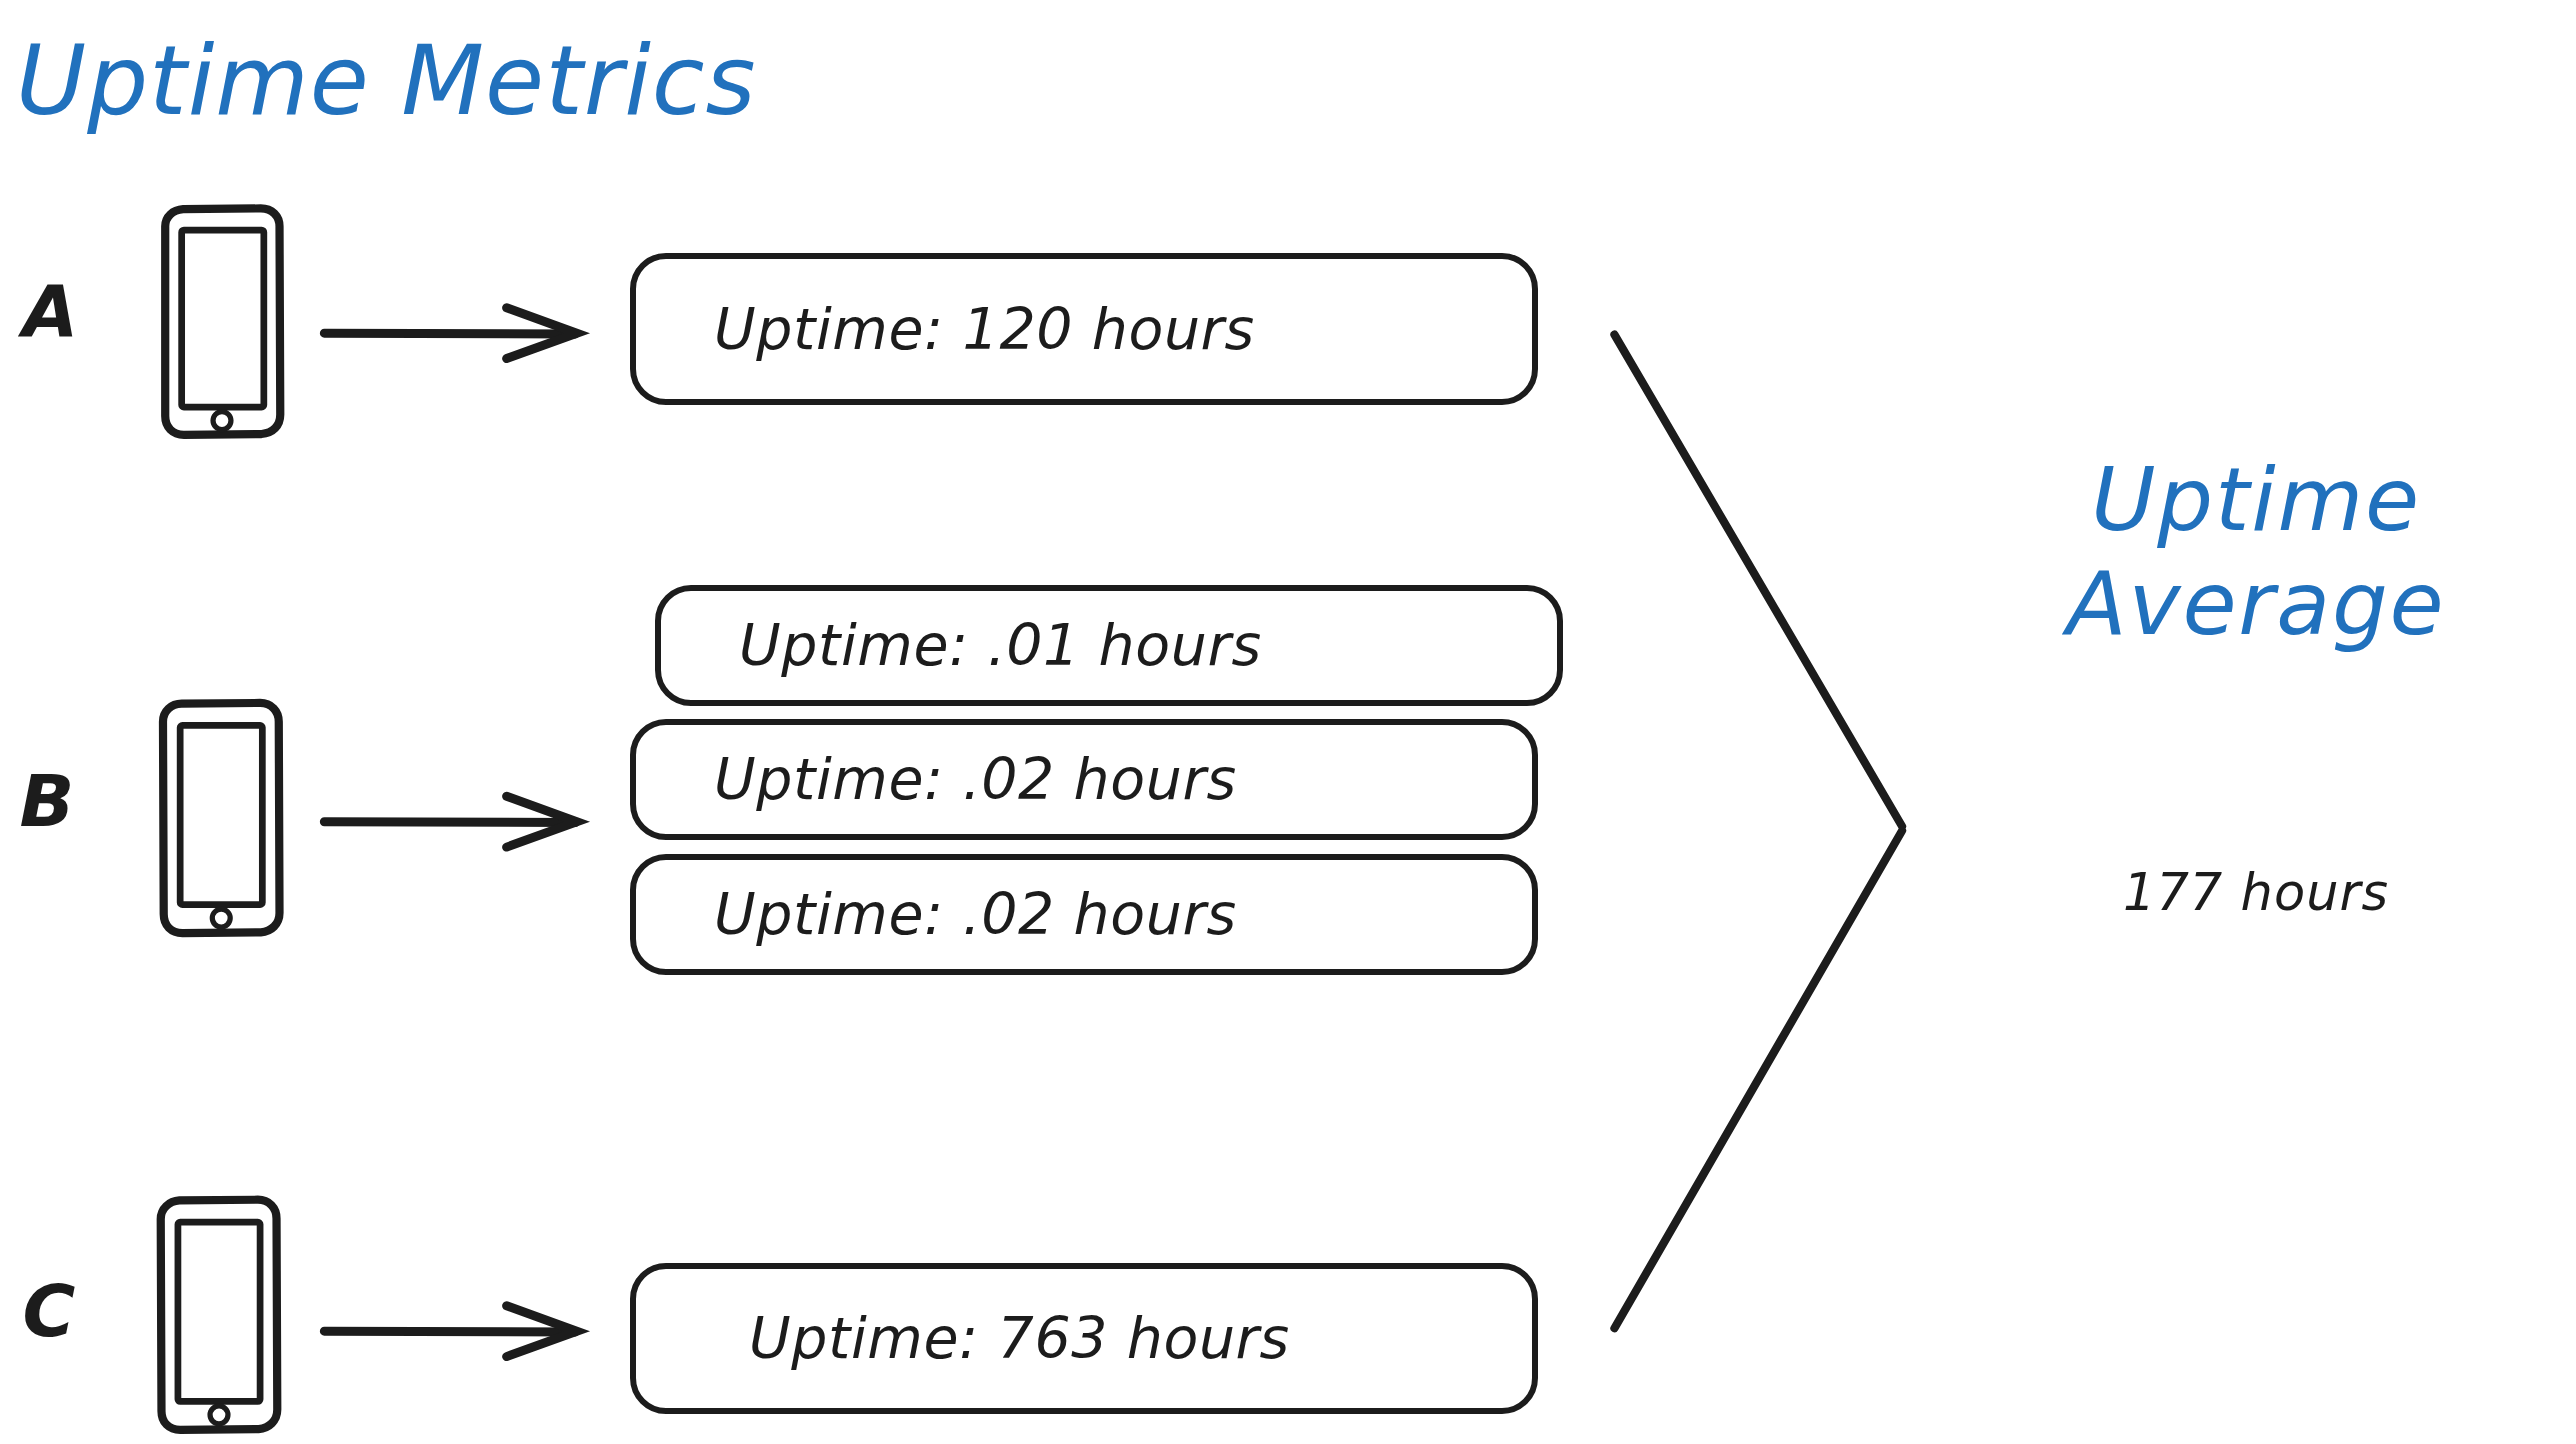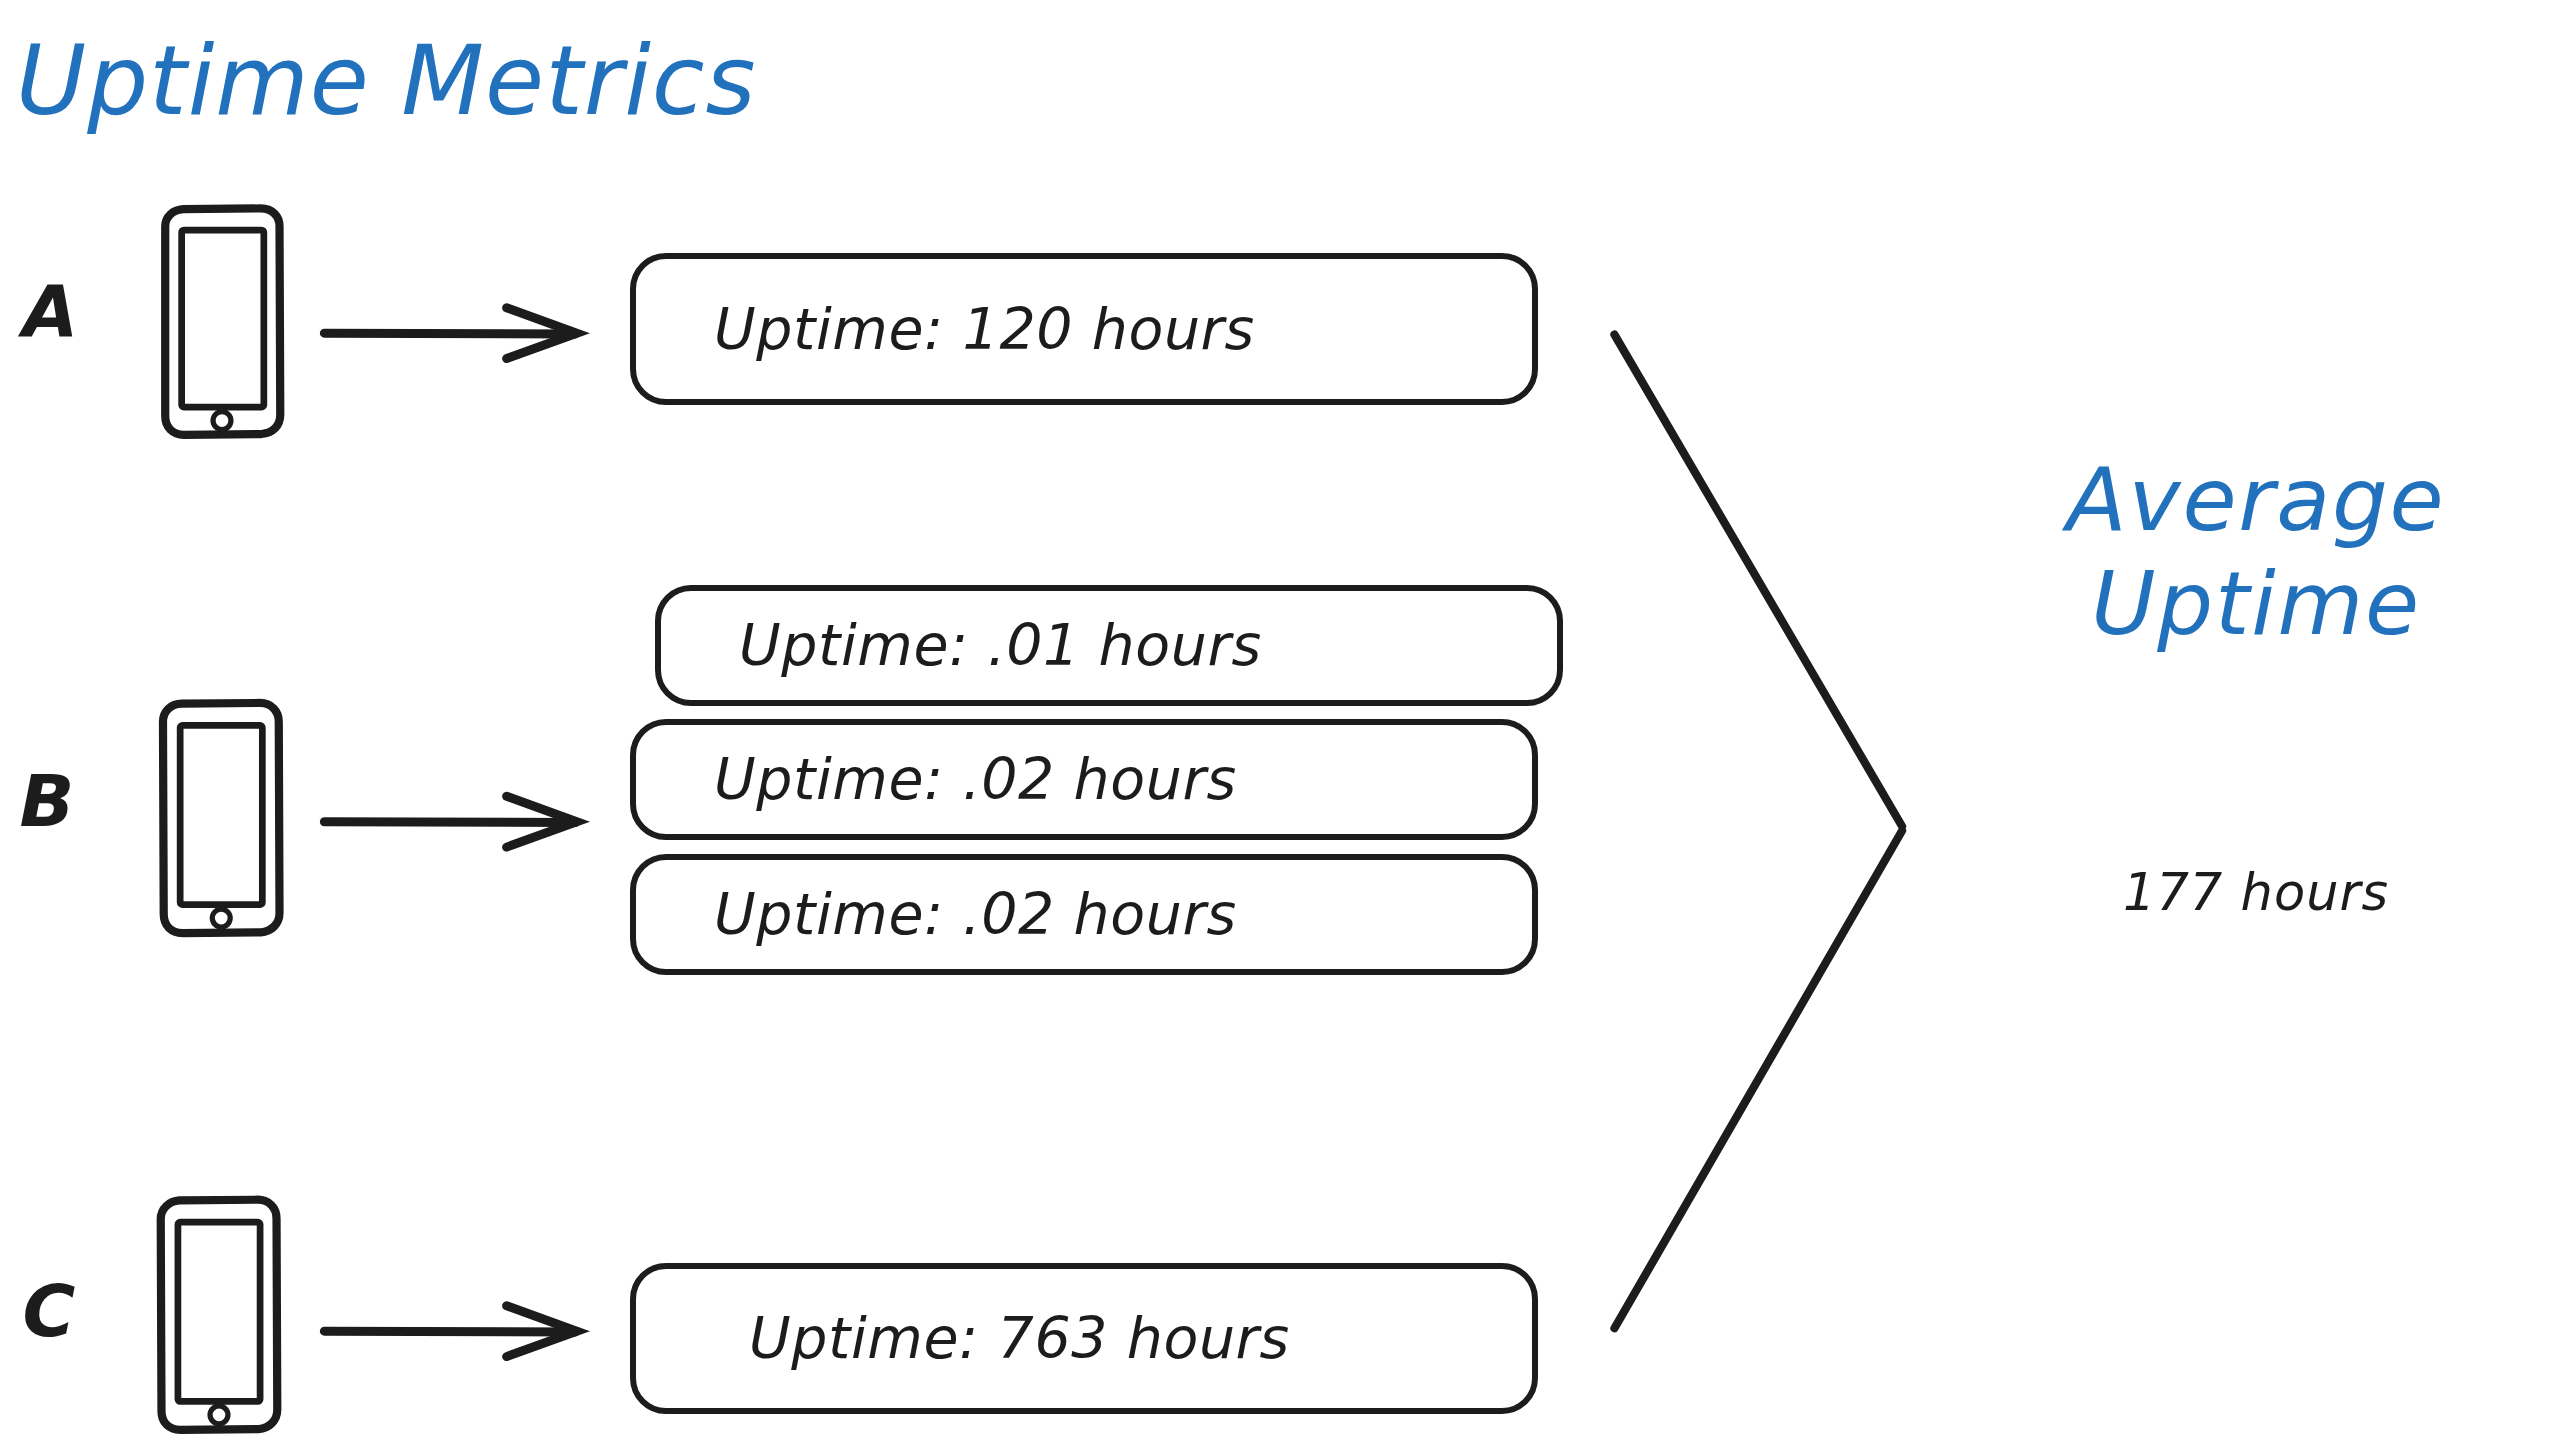--- a/index.html
+++ b/index.html
@@ -189,20 +189,20 @@
 
   <div id="metric-box-b-2" class="metric-box">
     <span class="hand metric-box-label">Uptime: .02 hours</span>
   </div>
 
   <div id="metric-box-c-0" class="metric-box">
     <span class="hand metric-box-label">Uptime: 763 hours</span>
   </div>
 
   <div id="summary-title" class="hand">
+    <div>Uptime</div>
     <div>Average</div>
-    <div>Uptime</div>
   </div>
 
   <div id="summary-value" class="hand">177 hours</div>
 
 </div>
 
 
 </body></html>

